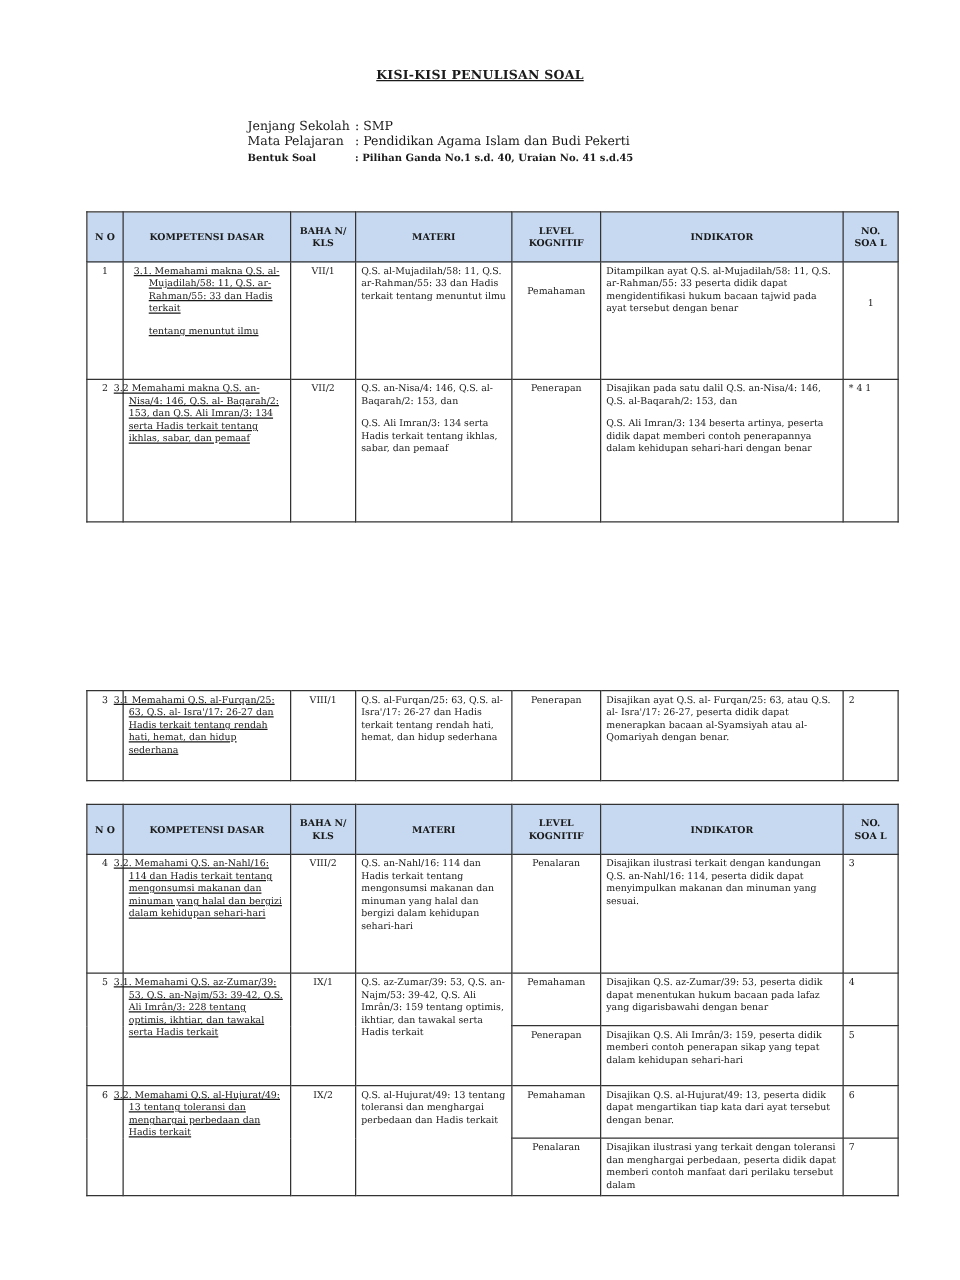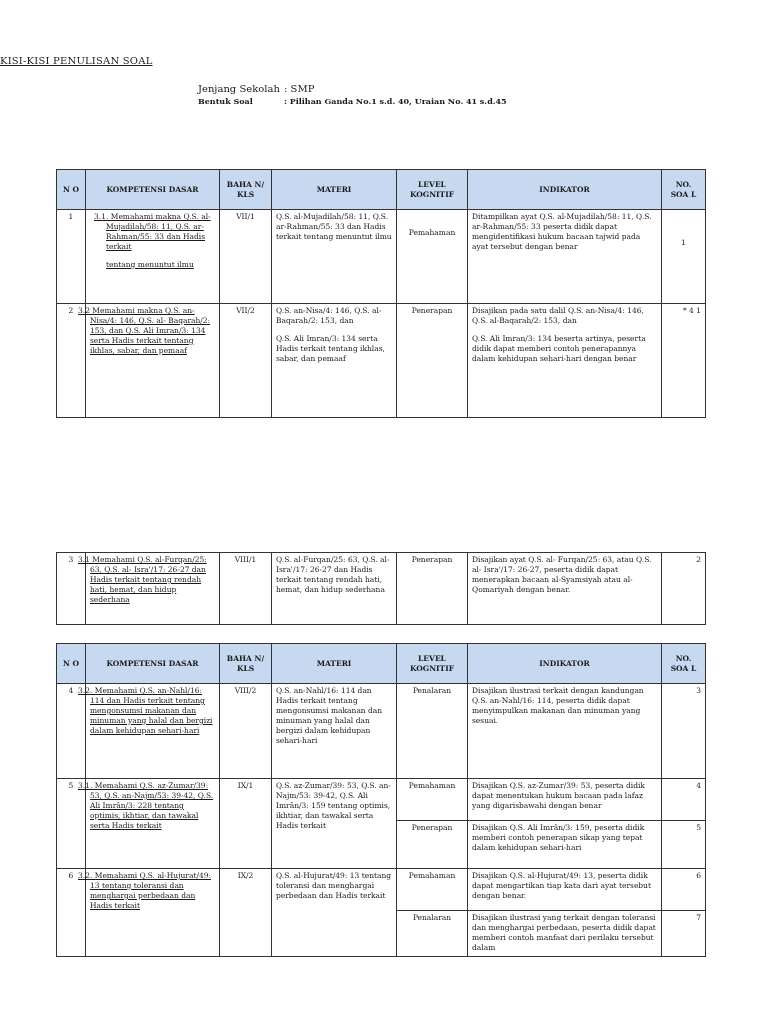--- a/index.html
+++ b/index.html
@@ -1,42 +1,46 @@
 <!DOCTYPE html>
 <html><head>
 <meta charset="utf-8">
 <style>
   html, body { margin:0; padding:0; background:#ffffff; }
   body { width:768px; height:1024px; position:relative; overflow:hidden;
          font-family:"DejaVu Serif", serif; color:#1a1a1a; }
-  .title { position:absolute; left:0; width:768px; top:55px; 
-           font-size:10px; font-weight:normal; text-decoration:underline; letter-spacing:0.2px; }
-  .meta { position:absolute; left:198px; top:83px; font-size:10px; line-height:12px; }
+  .title { position:absolute; left:0; width:768px; top:55px; text-align:center;
+           font-size:10px; font-weight:bold; text-decoration:underline; letter-spacing:0.2px; }
+  .meta { position:absolute; left:198px; top:96px; font-size:10px; line-height:12px; }
   .meta .row { display:flex; }
   .meta .lbl { width:86px; }
   .meta .row.small { font-size:8px; line-height:12px; font-weight:bold;justify-content:center; }
-  table.kisi { position:absolute; left:56px; width:649px; border-collapse:collapse;
+  table.kisi { position:absolute; left:69px; width:649px; border-collapse:collapse;
                table-layout:fixed; font-size:7.5px; line-height:10px; }
   table.kisi th, table.kisi td { border:1px solid #333; vertical-align:top; padding:2px 4px; }
   table.kisi thead th { background:#c6d9f1; font-weight:bold; vertical-align:middle;
                         text-align:center; font-size:7.5px; }
   td.c { text-align:center; }
-  td.mid { vertical-align:middle; text-align:right; }
+  td.mid { vertical-align:middle; text-align:left; }
   .gap { height:8px; display:block; }
   .kd { padding-left:16px; text-indent:-12px;text-decoration:underline; }
 </style>
 </head>
 <body>
 
 <div class="title">KISI-KISI PENULISAN SOAL</div>
 
 <div class="meta">
   <div class="row">
       <span class="lbl">Jenjang Sekolah</span>
       <span>: SMP</span>
+    </div>
+  <div class="row">
+      <span class="lbl">Mata Pelajaran</span>
+      <span>: Pendidikan Agama Islam dan Budi Pekerti</span>
     </div>
   <div class="row small">
       <span class="lbl">Bentuk Soal</span>
       <span>: Pilihan Ganda No.1 s.d. 40, Uraian No. 41 s.d.45</span>
     </div>
 </div>
 
 <table class="kisi" style="top:169px;">
   <colgroup>
       <col style="width:29px">

